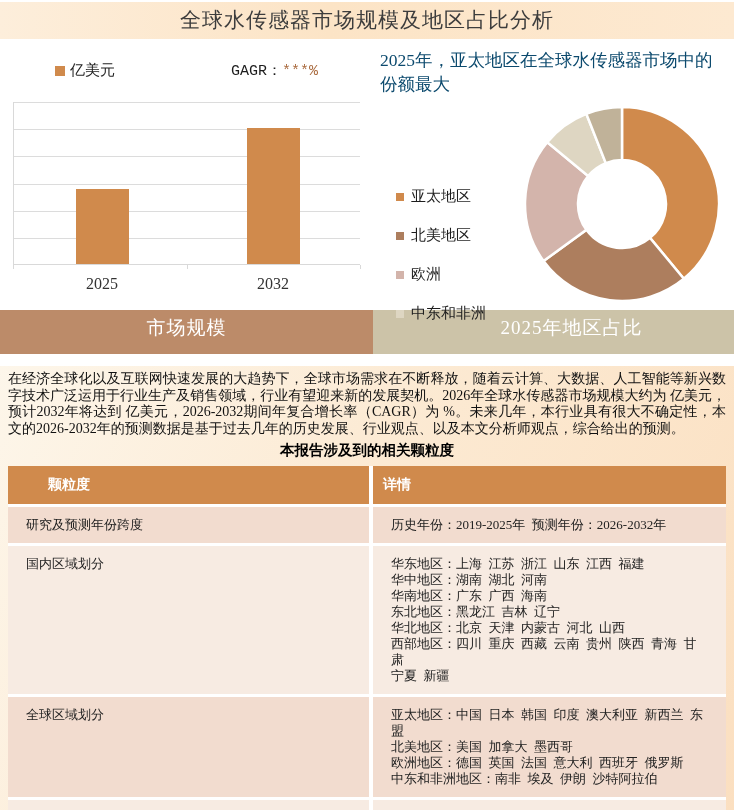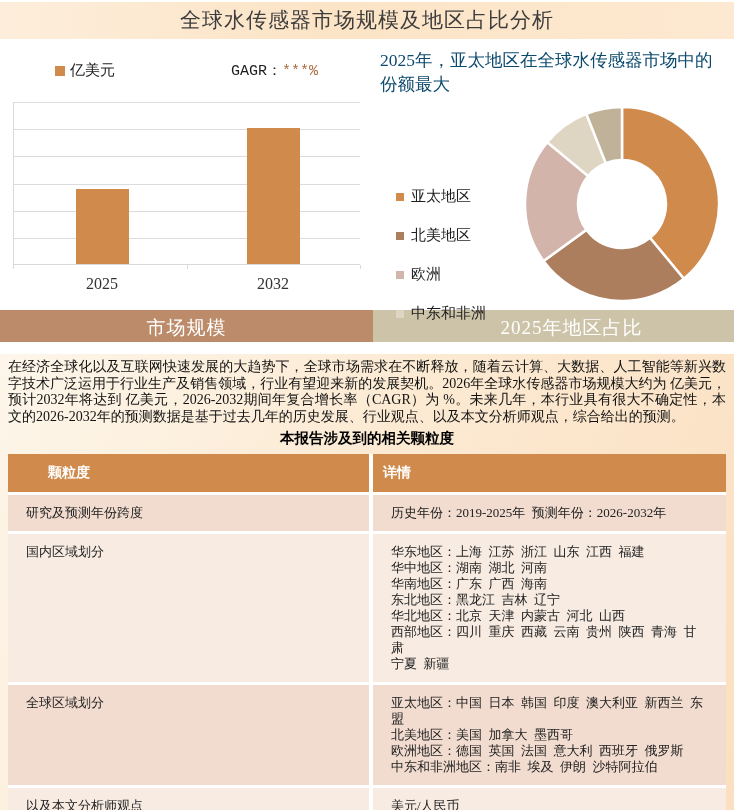--- a/index.html
+++ b/index.html
@@ -37,21 +37,21 @@
   .x-label { position:absolute; top:236px; width:60px; text-align:center; font-size:16px; color:#333; }
   .x-label-0 { left:72px; } .x-label-1 { left:243px; }
   
   .donut-panel { flex:1; position:relative; }
   .donut-title { margin:9px 6px 0 10px; font-size:17.5px; line-height:24px; color:#0c4a6e; }
   .donut-legend { position:absolute; left:26px; top:108px; width:106px; list-style:none;margin-top:40px; }
   .donut-legend li { display:flex; margin-bottom:20px; font-size:15px; line-height:19px; color:#1d1d1d; }
   .donut-legend .sq { flex:0 0 8px; width:8px; height:8px; margin:6px 7px 0 0; }
   .donut-svg { position:absolute; left:146px; top:60px; }
   
-  .tabs { display:flex; height:32px; }
+  .tabs { display:flex; height:44px; }
   .tab { color:#ffffff; font-size:19px; text-align:center; line-height:36px; letter-spacing:1px; }
   .tab-left { width:373px; background:#bc8b69; }
   .tab-right { flex:1; background:#ccc3a8;padding-left:36px; }
   
   .content {
     height:456px; margin-top:12px; padding:5px 8px 0;
     background:linear-gradient(115deg,#fdf6ea 0%,#fcead3 45%,#fbdfc0 100%);
   }
   .summary-para { font-size:14px; line-height:16.5px; text-align:justify; color:#111; }
   .table-heading { text-align:center; font-weight:bold; font-size:14.5px; color:#000; margin:4px 0 6px; }

